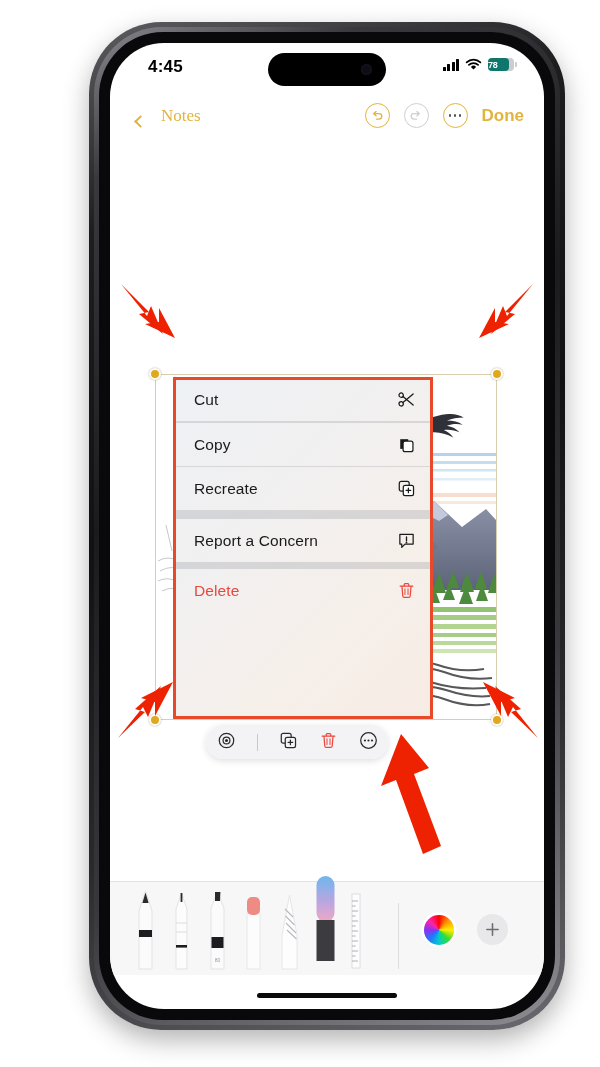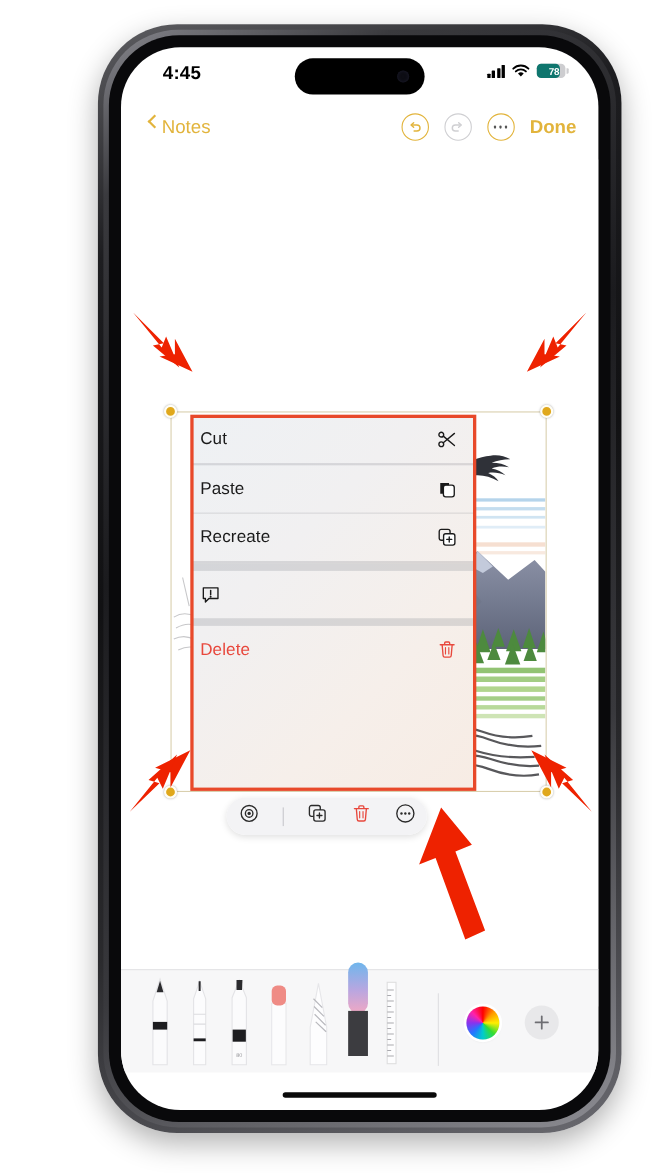--- a/index.html
+++ b/index.html
@@ -37,29 +37,29 @@
     background:#000; border-radius:18px; }
   .island-cam{ position:absolute; right:14px; top:11px; width:11px; height:11px;
     border-radius:50%; background:#0d0d14; box-shadow:inset 0 0 3px #1d1d2e; }
   .sb-right{ position:absolute; right:30px; top:15px; display:flex; align-items:center; gap:6px; }
   .cell{ display:flex; align-items:flex-end; gap:1.6px; height:12px; }
   .cell i{ display:block; width:2.8px; background:#000; border-radius:.6px; }
   .cell i:nth-child(1){height:4px;} .cell i:nth-child(2){height:6.5px;}
   .cell i:nth-child(3){height:9px;} .cell i:nth-child(4){height:11.5px;}
   .batt{ position:relative; width:26px; height:13px; border-radius:4px; background:#cdcdd0; }
   .batt-fill{ position:absolute; left:0; top:0; height:13px; width:20.5px; background:#0f766e;
-    border-radius:4px; display:flex; align-items:center; justify-content:flex-end; }
+    border-radius:4px; display:flex; align-items:center; justify-content:flex-start; }
   .batt-num{ font-size:9px; font-weight:700; color:#fff; letter-spacing:-.2px; }
   .batt-cap{ position:absolute; right:-3px; top:4px; width:2px; height:5px;
     background:#cdcdd0; border-radius:0 1px 1px 0; }
 
   
   .navbar{ position:absolute; left:0; top:52px; width:434px; height:50px; }
-  .nav-back{ position:absolute; left:26px; top:11px; display:flex; align-items:flex-start; gap:2px;
-    color:#e2b43c; font-size:17px; }
+  .nav-back{ position:absolute; left:26px; top:11px; display:flex; align-items:flex-end; gap:16px;
+    color:#e2b43c; font-size:17px;font-family:Liberation Serif, serif; }
   .chev{ width:9px; height:9px; border-left:2.4px solid #e2b43c; border-bottom:2.4px solid #e2b43c;
     transform:rotate(45deg); }
   .nav-right{ position:absolute; right:20px; top:8px; display:flex; align-items:center; gap:14px; }
   .circ-btn{ width:25px; height:25px; border-radius:50%; display:flex; align-items:center;
     justify-content:center; border:1.6px solid #e2b43c; }
   .circ-btn.dim{ border-color:#cfcfd2; }
   .undo-g, .redo-g{ width:14px; height:14px; }
   .dots{ display:flex; gap:2.4px; }
   .dots i{ width:2.7px; height:2.7px; border-radius:50%; background:#555; display:block; }
   .done{ color:#e2b43c; font-size:17px; font-weight:600; }
@@ -83,21 +83,21 @@
   .artwork{ position:absolute; left:46px; top:230px; width:340px; height:344px;
     overflow:hidden; z-index:2; background:#fff; }
 
   
   .ctx-outline{ position:absolute; left:63px; top:232px; width:260px; height:342px;
     border:3px solid #e8492a; z-index:8; pointer-events:none; }
   .ctx-menu{ position:absolute; left:64px; top:233px; width:256px; height:339px;
     background:linear-gradient(135deg,#eef1f4 0%,#f1f0f1 35%,#f6efea 70%,#f7ece4 100%);
     z-index:7; overflow:hidden; }
   .ctx-item{ position:relative; height:43px; display:flex; align-items:center;
-    padding:0 14px 0 8px; }
+    padding:0 14px 0 20px; }
   .ctx-item .lbl{ flex:1; font-size:15.5px; color:#1a1a1a; letter-spacing:.1px; }
   .ctx-item.danger .lbl{ color:#e8483d; }
   .ctx-sep{ height:1px; background:rgba(110,110,120,.20); margin:0 0 0 0; }
   .ctx-group-sep{ height:7px; background:rgba(150,152,160,.30); }
   .ic{ width:19px; height:19px; display:block; }
 
   
   .float-bar{ position:absolute; left:96px; top:580px; width:182px; height:34px;
     background:rgba(243,243,245,.96); border-radius:17px; display:flex;
     align-items:center; justify-content:space-around; z-index:9;
@@ -287,21 +287,21 @@
             <circle cx="4.4" cy="14.6" r="2.3" stroke="#1a1a1a" stroke-width="1.3" fill="none"></circle>
             <circle cx="4.4" cy="5.4" r="2.3" stroke="#1a1a1a" stroke-width="1.3" fill="none"></circle>
             <path d="M6.3 13.2 17 4.2M6.3 6.8 17 15.8" stroke="#1a1a1a" stroke-width="1.3" fill="none" stroke-linecap="round"></path>
           </svg>
         </div>
         <div class="ctx-sep"></div>
 
         <div class="ctx-sep"></div>
 
         <div class="ctx-item">
-          <span class="lbl">Paste</span>
+          <span class="lbl">Copy</span>
           <svg class="ic" viewBox="0 0 20 20">
             <path d="M3.4 4.4h8.4v10.2H3.4z" fill="#1a1a1a"></path>
             <rect x="6.4" y="6.4" width="10.4" height="11.2" rx="2.2" stroke="#1a1a1a" stroke-width="1.3" fill="#fff"></rect>
           </svg>
         </div>
         <div class="ctx-sep"></div>
 
         <div class="ctx-item">
           <span class="lbl">Recreate</span>
           <svg class="ic" viewBox="0 0 20 20">
@@ -311,20 +311,21 @@
           </svg>
         </div>
         <div class="ctx-sep"></div>
 
         <div class="ctx-sep"></div>
 
 
         <div class="ctx-group-sep"></div>
 
         <div class="ctx-item">
+          <span class="lbl">Report a Concern</span>
           <svg class="ic" viewBox="0 0 20 20">
             <path d="M3 3.6h14v10.2H8.4L5 17.2v-3.4H3z" stroke="#1a1a1a" stroke-width="1.3" fill="none" stroke-linejoin="round"></path>
             <path d="M10 6.2v4" stroke="#1a1a1a" stroke-width="1.4" stroke-linecap="round"></path>
             <circle cx="10" cy="12.1" r=".95" fill="#1a1a1a"></circle>
           </svg>
         </div>
 
         <div class="ctx-group-sep"></div>
 
         <div class="ctx-item danger">

